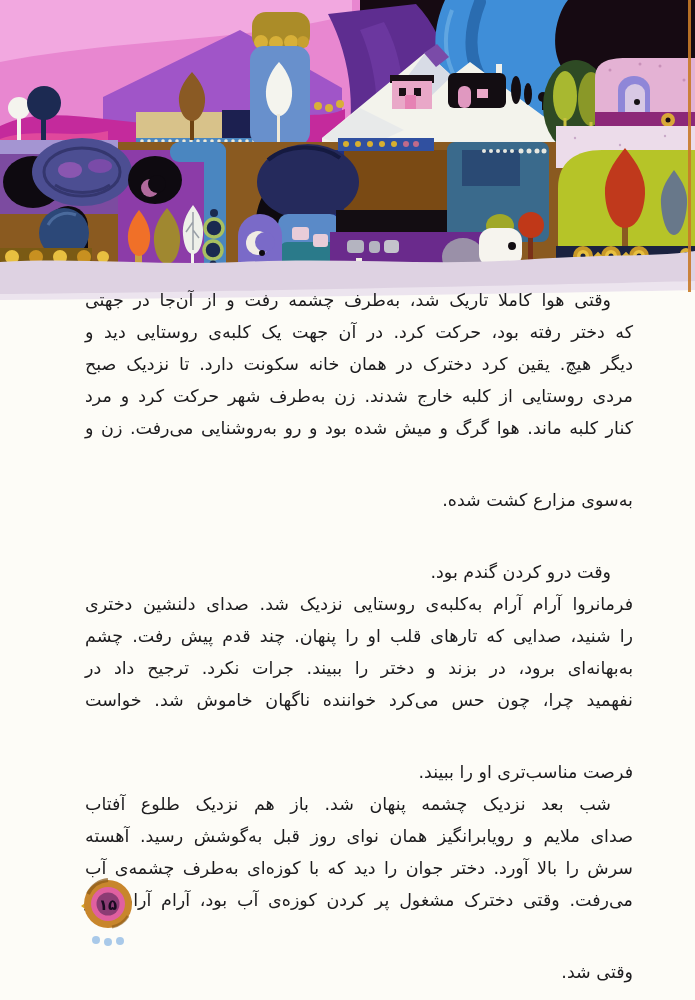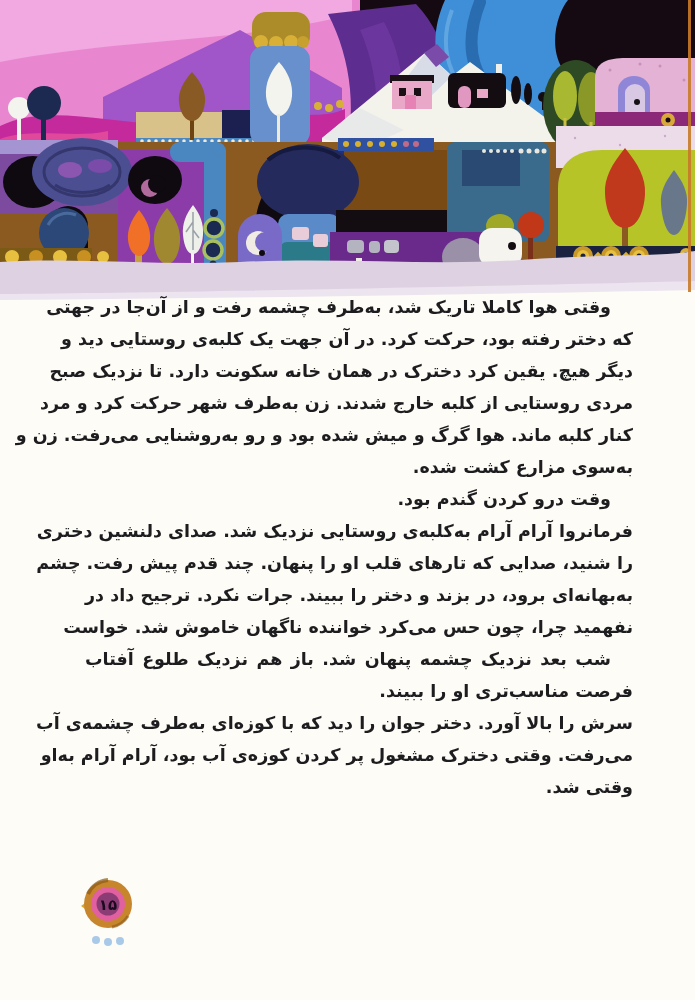--- a/index.html
+++ b/index.html
@@ -3,32 +3,32 @@
 <meta charset="utf-8">
 <style>
   html,body{margin:0;padding:0;}
   body{
     width:695px;height:1000px;position:relative;overflow:hidden;
     background:#fdfcf7;
     font-family:"DejaVu Sans", sans-serif;
   }
   .illustration{position:absolute;top:0;left:0;display:block;}
   .text-block{
-    position:absolute;top:291px;left:85px;width:548px;
+    position:absolute;top:284px;left:85px;width:548px;
     direction:rtl;
-    font-size:17.5px;font-weight:bold;color:#1d1c1e;
+    font-size:17.5px;font-weight:normal;color:#1d1c1e;
     letter-spacing:0;
   }
   .line{
     line-height:32px;height:32px;
     white-space:nowrap;
     text-align:justify;text-align-last:justify;
     overflow:visible;
   }
-  .line.para-end{text-align:left;text-align-last:right;}
+  .line.para-end{text-align:left;text-align-last:right;margin-top:40px;}
   .line.first{padding-right:22px;}
   .page-badge{position:absolute;left:78px;top:876px;}
   .page-badge text{
     font-family:"DejaVu Sans", sans-serif;
     font-weight:bold;
   }
 </style>
 </head>
 <body>
 
@@ -325,22 +325,23 @@
     <div class="line" dir="rtl">که دختر رفته بود، حرکت کرد. در آن جهت یک کلبه‌ی روستایی دید و</div>
     <div class="line" dir="rtl">دیگر هیچ. یقین کرد دخترک در همان خانه سکونت دارد. تا نزدیک صبح</div>
     <div class="line" dir="rtl">مردی روستایی از کلبه خارج شدند. زن به‌طرف شهر حرکت کرد و مرد</div>
     <div class="line" dir="rtl">کنار کلبه ماند. هوا گرگ و میش شده بود و رو به‌روشنایی می‌رفت. زن و</div>
     <div class="line para-end" dir="rtl">به‌سوی مزارع کشت شده.</div>
     <div class="line first para-end" dir="rtl">وقت درو کردن گندم بود.</div>
     <div class="line" dir="rtl">فرمانروا آرام آرام به‌کلبه‌ی روستایی نزدیک شد. صدای دلنشین دختری</div>
     <div class="line" dir="rtl">را شنید، صدایی که تارهای قلب او را پنهان. چند قدم پیش رفت. چشم</div>
     <div class="line" dir="rtl">به‌بهانه‌ای برود، در بزند و دختر را ببیند. جرات نکرد. ترجیح داد در</div>
     <div class="line" dir="rtl">نفهمید چرا، چون حس می‌کرد خواننده ناگهان خاموش شد. خواست</div>
+    <div class="line para-end" dir="rtl">فرصت مناسب‌تری او را ببیند.</div>
     <div class="line first" dir="rtl">شب بعد نزدیک چشمه پنهان شد. باز هم نزدیک طلوع آفتاب</div>
-    <div class="line para-end" dir="rtl">فرصت مناسب‌تری او را ببیند.</div>
+    <div class="line" dir="rtl">صدای ملایم و رویابرانگیز همان نوای روز قبل به‌گوشش رسید. آهسته</div>
     <div class="line" dir="rtl">سرش را بالا آورد. دختر جوان را دید که با کوزه‌ای به‌طرف چشمه‌ی آب</div>
     <div class="line" dir="rtl">می‌رفت. وقتی دخترک مشغول پر کردن کوزه‌ی آب بود، آرام آرام به‌او</div>
     <div class="line para-end" dir="rtl">وقتی شد.</div>
   </main>
 
 <svg class="page-badge" width="62" height="76" viewBox="0 0 62 76">
   <path d="M3,30 L10,25 L10,35 Z" fill="#d8a828"></path>
   <circle cx="30" cy="28" r="24" fill="#c8862c"></circle>
   <path d="M10,18 A24,24 0 0 1 30,4" fill="none" stroke="#8a5a18" stroke-width="4" opacity="0.7"></path>
   <path d="M50,40 A24,24 0 0 1 34,51" fill="none" stroke="#8a5a18" stroke-width="3" opacity="0.6"></path>

